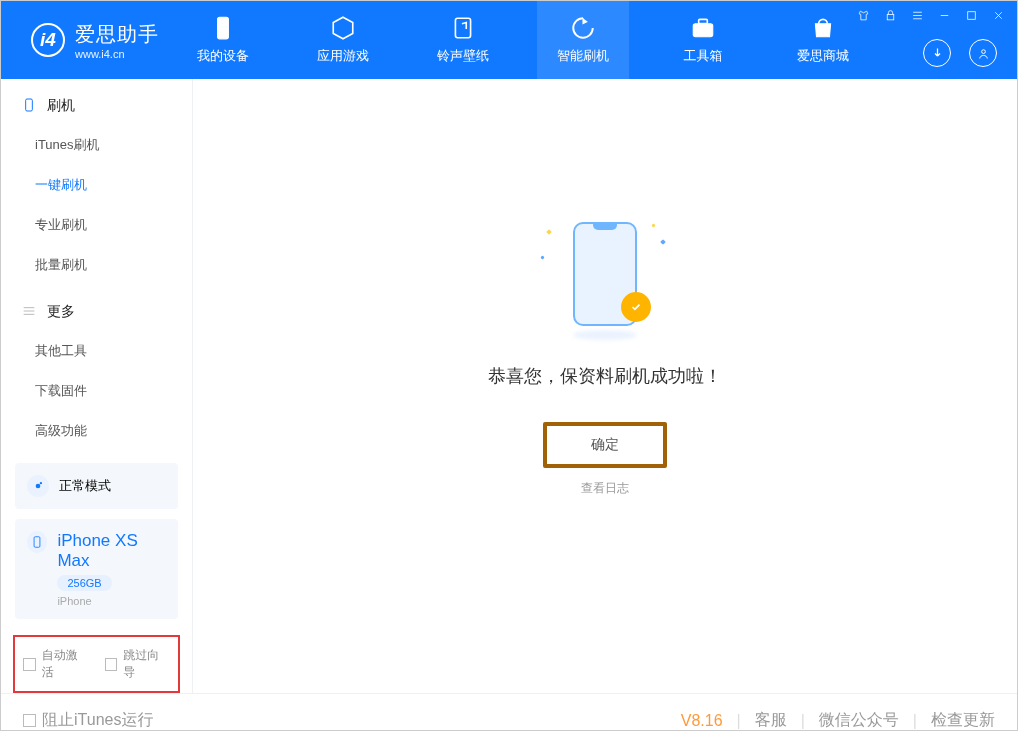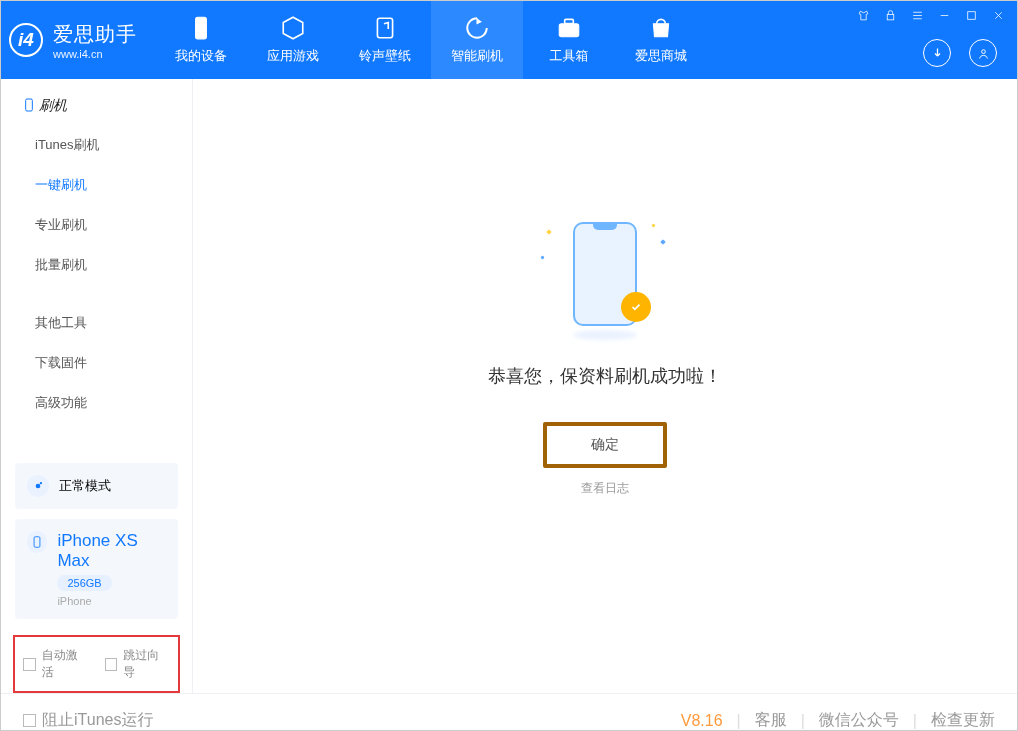--- a/index.html
+++ b/index.html
@@ -6,30 +6,30 @@
 body { background: #fff; width: 1018px; height: 731px; overflow: hidden; border: 1px solid #ccc; }
 
 .header {
   height: 78px;
   background: linear-gradient(to bottom, #1179ff, #1179ff);
   display: flex;
   align-items: stretch;
   color: #fff;
   position: relative;
 }
-.logo-block { display: flex; align-items: center; padding: 0 18px 0 8px; }
+.logo-block { display: flex; align-items: center; padding: 0 18px 0 30px; }
 .logo-circle {
   width: 34px; height: 34px; border: 2px solid #fff; border-radius: 50%;
   display: flex; align-items: center; justify-content: center; font-weight: bold; font-size: 19px; font-style: italic;
 }
 .logo-text { margin-left: 10px; }
 .logo-text .cn { font-size: 20px; font-weight: 500; letter-spacing: 1px; }
 .logo-text .url { font-size: 11px; opacity: .9; }
 
-.nav { display: flex; }
+.nav { display: flex; gap: 28px; }
 .nav-item {
   width: 92px; display: flex; flex-direction: column; align-items: center; justify-content: center;
   font-size: 13px; cursor: pointer; position: relative;
 }
 .nav-item.active { background: rgba(255,255,255,0.12); }
 .nav-icon { width: 26px; height: 26px; margin-bottom: 6px; display: flex; align-items: center; justify-content: center; }
 .nav-icon svg { width: 26px; height: 26px; fill: #fff; stroke: #fff; }
 
 .window-controls {
   position: absolute; top: 8px; right: 12px; display: flex; gap: 14px; align-items: center; font-size: 13px;
@@ -40,21 +40,21 @@
 .header-right {
   position: absolute; right: 20px; bottom: 12px; display: flex; gap: 18px; align-items: center;
 }
 .hr-circle { width: 28px; height: 28px; border: 1.6px solid #fff; border-radius: 50%; display:flex;align-items:center;justify-content:center; cursor:pointer; }
 .hr-circle svg { width: 15px; height: 15px; fill: #fff; stroke: #fff; }
 
 .body { display: flex; height: 614px; }
 .sidebar { width: 192px; border-right: 1px solid #eef0f3; display: flex; flex-direction: column; }
 .side-scroll { flex: 1; overflow: hidden; }
 .side-group { padding: 18px 0 0 0; }
-.side-group-title { display: flex; gap: 2px; padding: 0 0 10px 20px; font-size: 14px; color: #222; font-weight: 500; font-style: italic; }
+.side-group-title { display: flex; gap: 10px; padding: 0 0 10px 20px; font-size: 14px; color: #222; font-weight: 500; }
 .side-group-title svg { width: 16px; height: 16px; }
 .side-item {
   padding: 11px 0 11px 34px; font-size: 13px; color: #555; cursor: pointer;
 }
 .side-item.active { color: #1179ff; }
 
 .mode-card, .device-card {
   margin: 0 14px 10px 14px; background: #f4f7fb; border-radius: 4px; padding: 12px 12px;
   display: flex; align-items: center; gap: 10px; font-size: 13px;
 }
@@ -211,20 +211,26 @@
               <rect x="7" y="3" width="10" height="18" rx="2" fill="none" stroke="#1179ff" stroke-width="1.5"></rect>
             </svg>
           <span>刷机</span>
         </div>
         <div class="side-item">iTunes刷机</div>
         <div class="side-item active">一键刷机</div>
         <div class="side-item">专业刷机</div>
         <div class="side-item">批量刷机</div>
       </div>
       <div class="side-group">
+        <div class="side-group-title">
+          <svg viewBox="0 0 24 24">
+              <path d="M4 7h16M4 12h16M4 17h16" stroke="#bbb" stroke-width="1.5"></path>
+            </svg>
+          <span>更多</span>
+        </div>
         <div class="side-item">其他工具</div>
         <div class="side-item">下载固件</div>
         <div class="side-item">高级功能</div>
       </div>
     </div>
 
     <div class="mode-card">
       <span class="icon">
           <svg viewBox="0 0 24 24">
             <circle cx="12" cy="12" r="4" fill="#1179ff"></circle>

